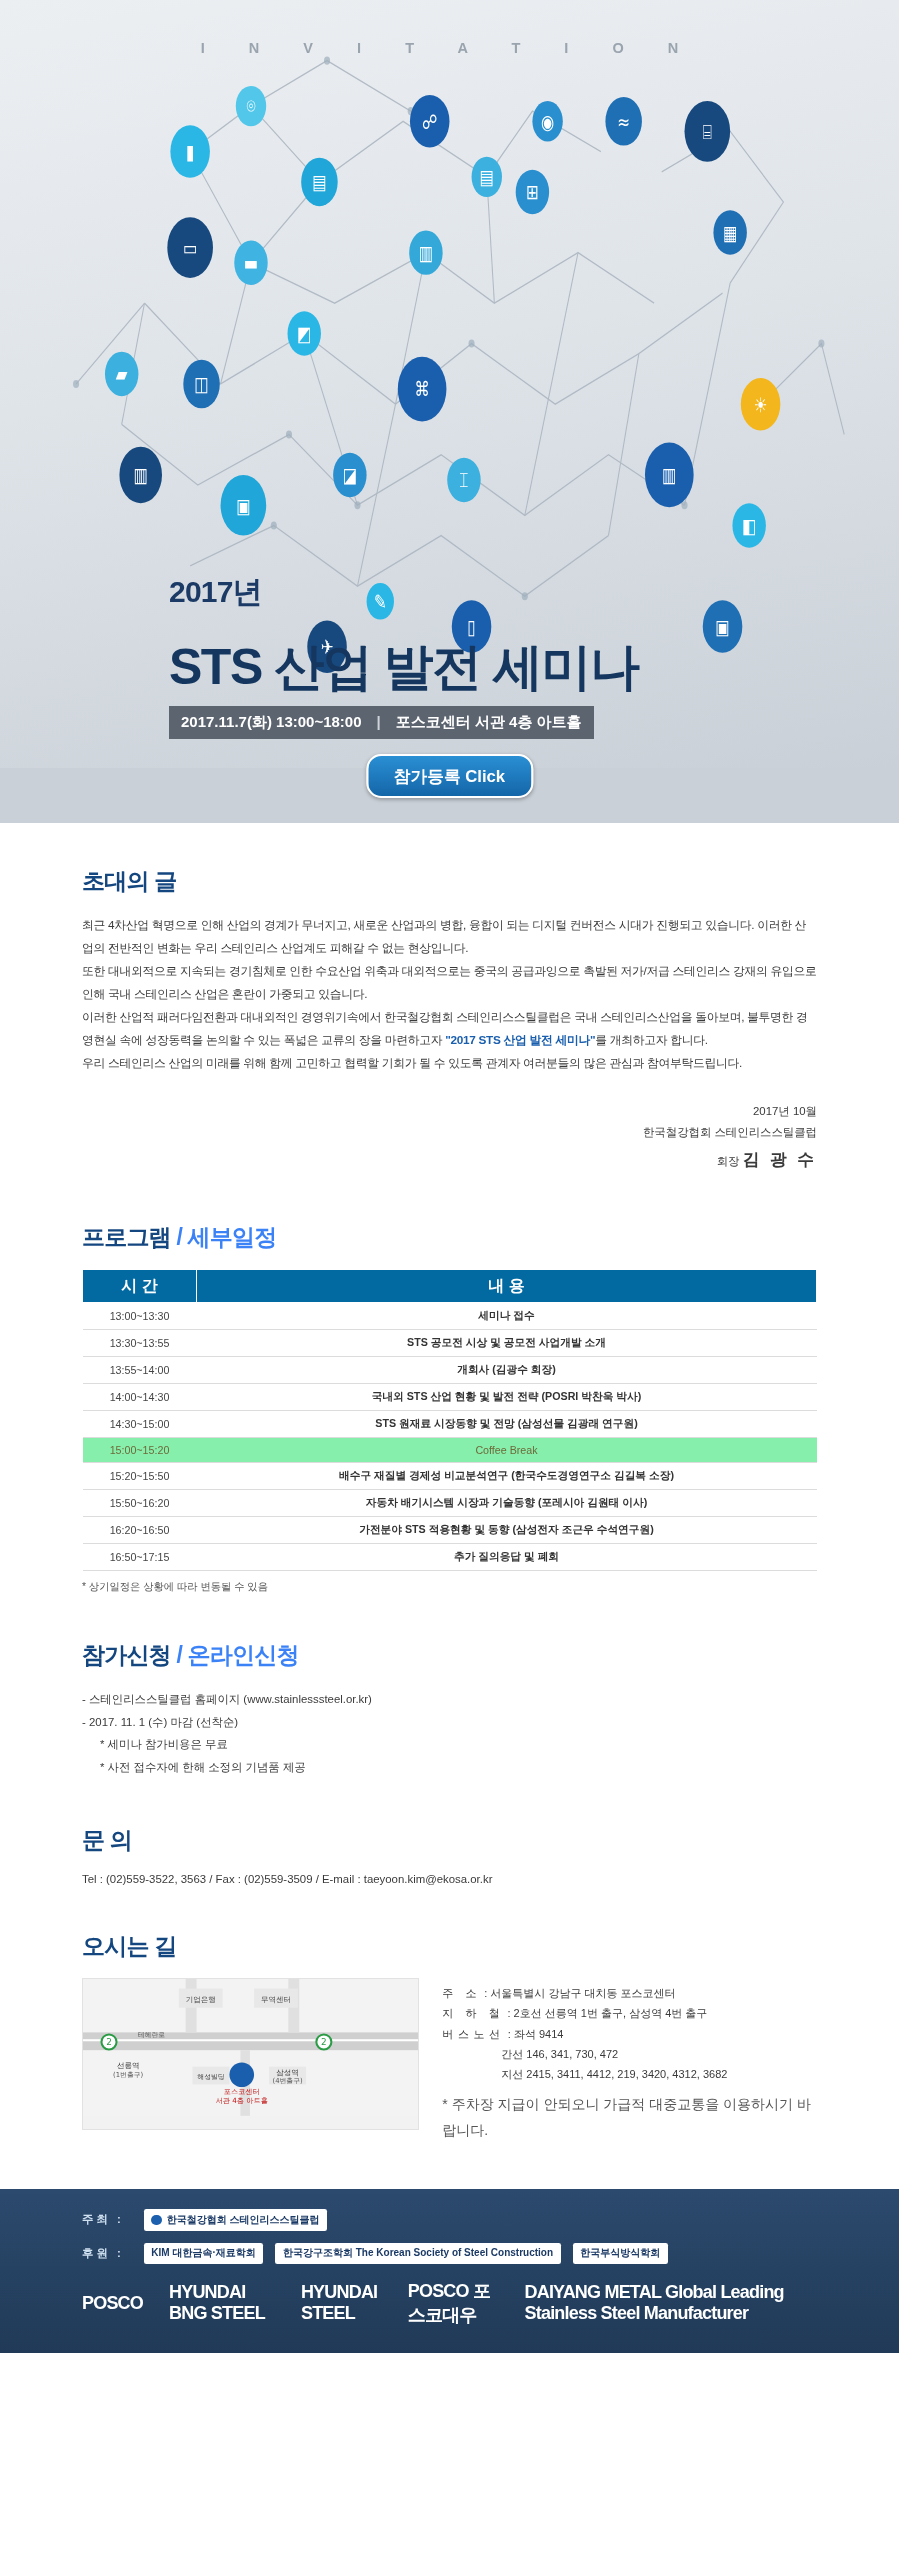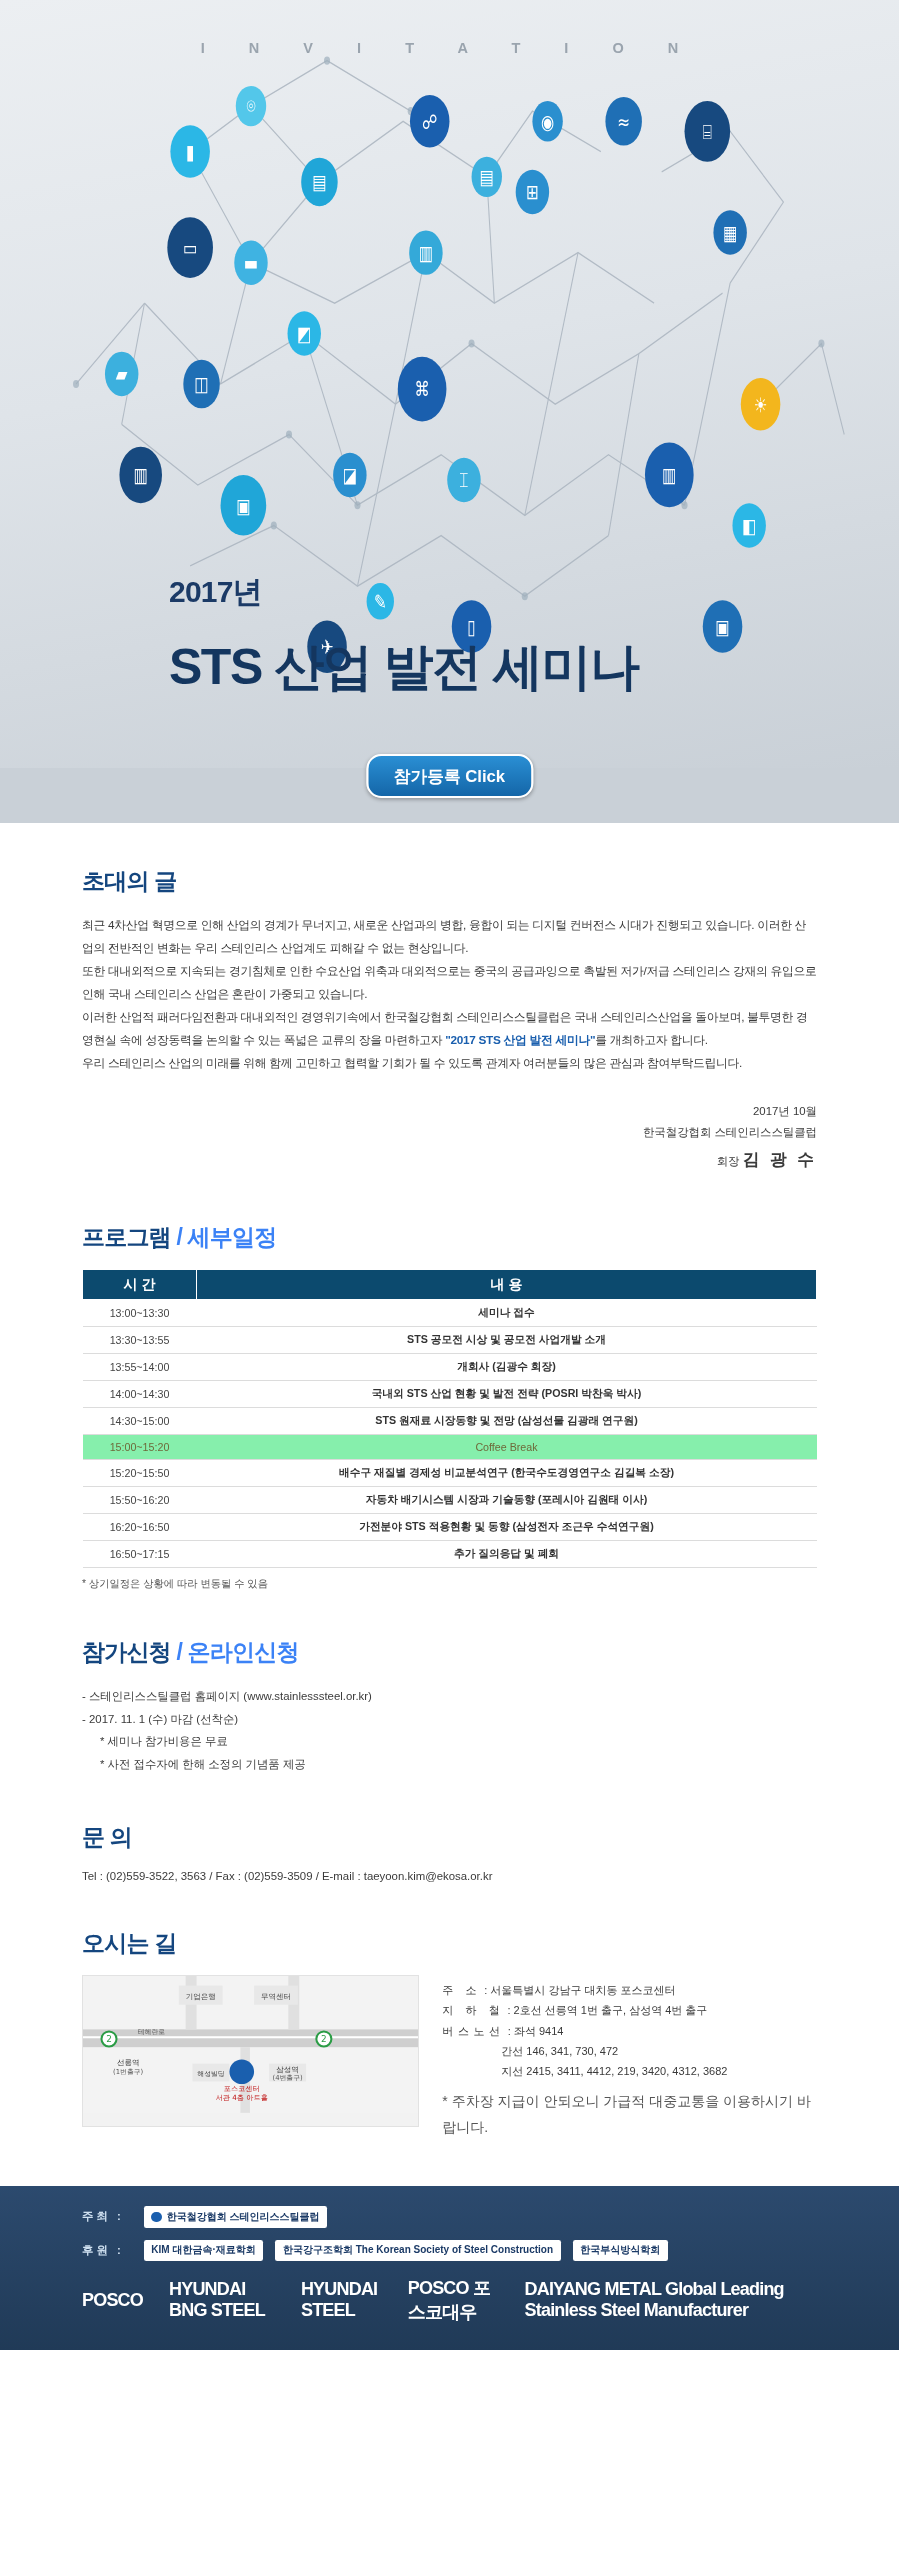--- a/index.html
+++ b/index.html
@@ -70,22 +70,22 @@
   .invite-text .hl { color:#1a5fae; font-weight:bold; }
   .sign { text-align:right; margin-top: 26px; font-size: 11.4px; line-height: 1.9; color:#3a3a3a;}
   .sign .name { font-size: 16.7px; font-weight: bold; letter-spacing: 3px; }
   .sign .namelabel { font-size: 11.4px; }
 
   .gap { height: 46px; }
 
   
   table.prog { width: 100%; border-collapse: collapse; font-size: 10.7px; }
   table.prog th {
-    background: #0c4a6e; color:#fff; font-weight:bold; padding: 5.3px 0; border: 0.8px solid #fff;
-    font-size: 14px;
+    background: #0369a1; color:#fff; font-weight:bold; padding: 5.3px 0; border: 0.8px solid #fff;
+    font-size: 16px;
   }
   table.prog th.c1 { width: 114px; }
   table.prog td {
     border-bottom: 0.8px solid #dcdcdc; padding: 6px 3px; text-align:center; color:#333;
   }
   table.prog td.time { color:#444; }
   table.prog td.desc { font-weight: bold; }
   table.prog tr.break td { background:#86efac; color:#6e6a3a; font-weight:normal; }
   table.prog tr:first-child td { border-top: 0.8px solid #dcdcdc; }
   .note { font-size: 10.3px; color:#555; margin-top: 9px; }
@@ -226,20 +226,25 @@
           <text x="430" y="640">✈</text>
           <text x="620" y="620">▯</text>
           <text x="500" y="595">✎</text>
         </g>
       </svg>
     </div>
 
     <div class="hero-titles">
       <div class="hero-year">2017년</div>
       <div class="hero-main">STS 산업 발전 세미나</div>
+      <div class="hero-bar">
+        <span class="seg">2017.11.7(화) 13:00~18:00</span>
+        <span class="sep">|</span>
+        <span class="seg">포스코센터 서관 4층 아트홀</span>
+      </div>
     </div>
   </div>
 
   <div class="regwrap">
     <button class="reg-btn">참가등록 Click</button>
   </div>
 
   <div class="content">
 
     <h2 class="sec">초대의 글</h2>

